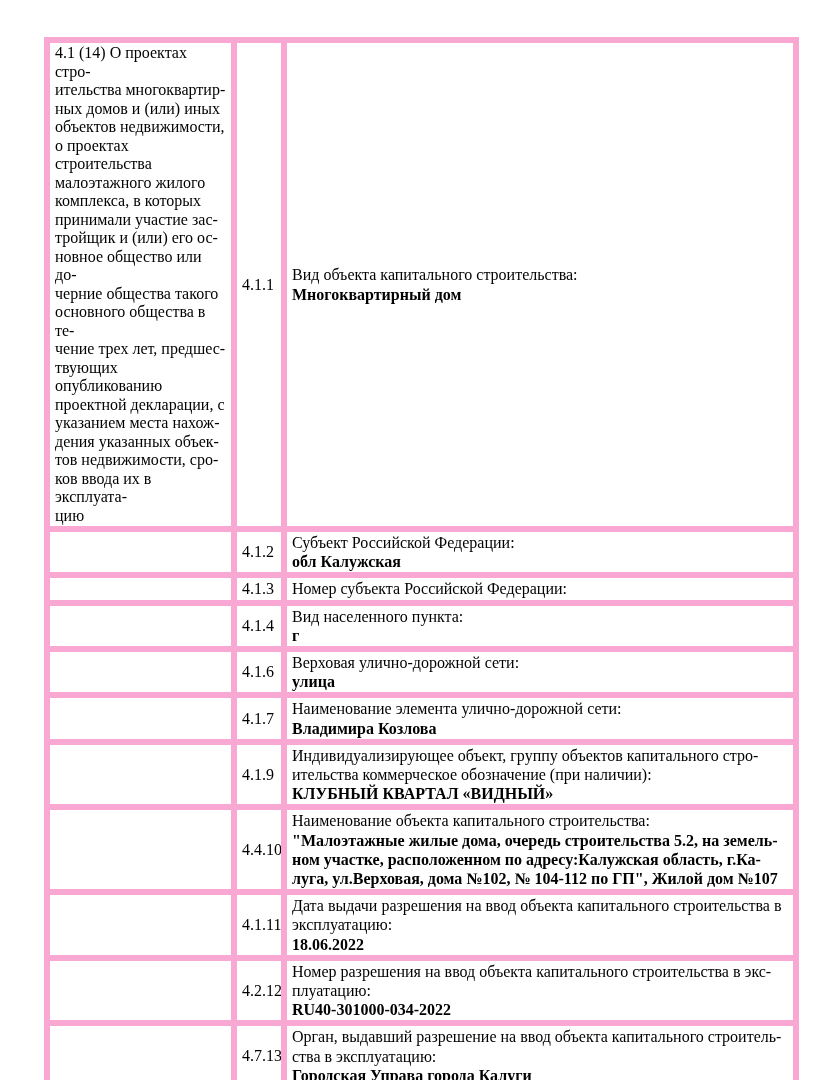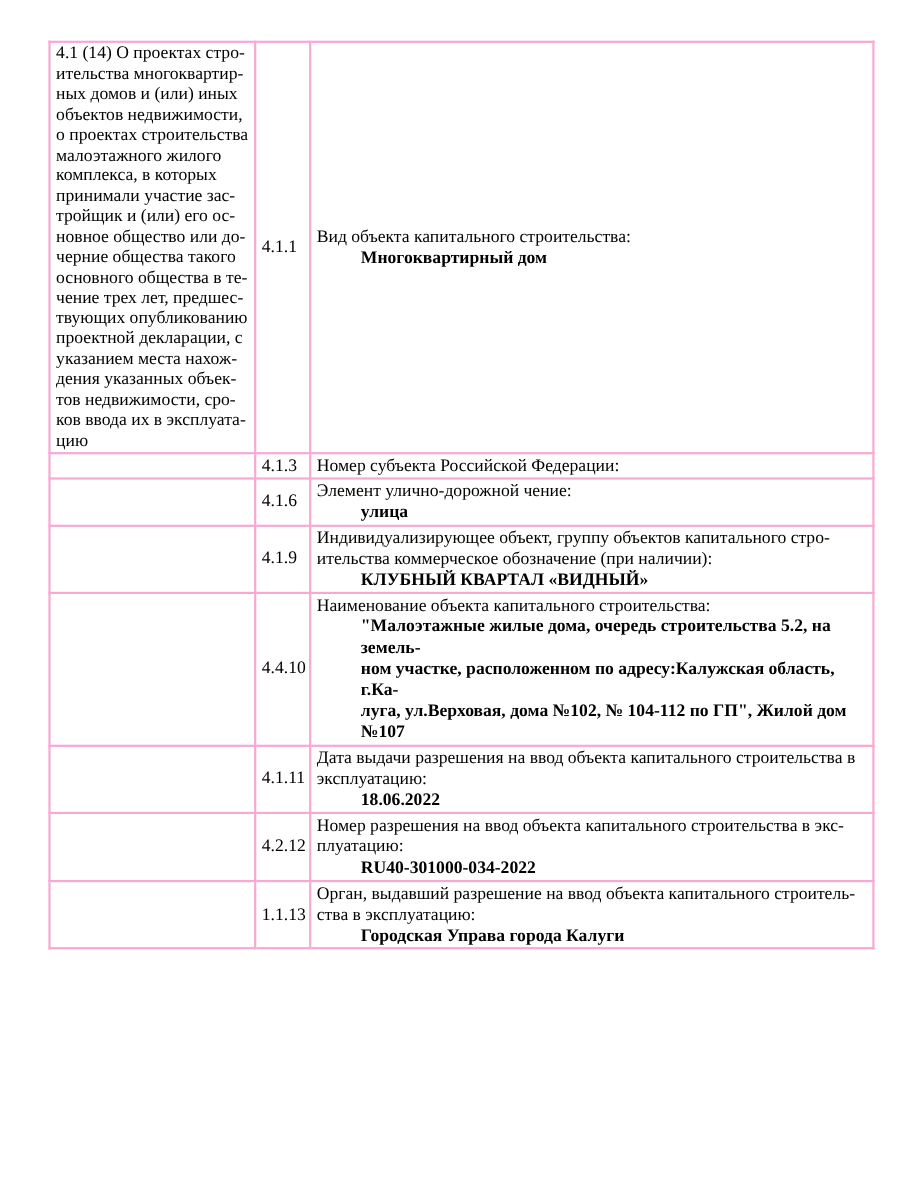--- a/index.html
+++ b/index.html
@@ -18,21 +18,21 @@
   }
   table.decl {
     position: absolute;
     left: 44px;
     top: 37px;
     width: 749px;
     border-collapse: collapse;
     table-layout: fixed;
   }
   table.decl td {
-    border: 2px solid #f9a8d4;
+    border: 6px solid #f9a8d4;
     vertical-align: middle;
     font-size: 16px;
     padding: 1px 5px;
     overflow: hidden;
   }
   td.c-desc {
     padding: 1px 2px 1px 3px;
     vertical-align: top;
   }
   .desc {
@@ -43,21 +43,20 @@
   td.c-num {
     padding: 0 2px 0 4px;
   }
   .lbl {
     white-space: pre-line;
     line-height: 19.2px;
   }
   .valline {
     white-space: pre-line;
     line-height: 19.2px;
-    margin-left: 40px;
   }
   .vb {
     font-weight: bold;
   }
 </style>
 </head>
 <body>
 
 <div class="page">
   <table class="decl">
@@ -93,45 +92,75 @@
         </td>
         <td class="c-num">
           <span>4.1.1</span>
         </td>
         <td class="c-val">
           <div class="lbl">Вид объекта капитального строительства:</div>
           <div class="valline"><span></span><span class="vb">Многоквартирный дом</span></div>
         </td>
       </tr>
 
+      <tr>
+        <td class="c-desc"></td>
+        <td class="c-num">
+          <span>4.1.2</span>
+        </td>
+        <td class="c-val">
+          <div class="lbl">Субъект Российской Федерации:</div>
+          <div class="valline"><span></span><span class="vb">обл Калужская</span></div>
+        </td>
+      </tr>
 
       <tr>
         <td class="c-desc"></td>
         <td class="c-num">
           <span>4.1.3</span>
         </td>
         <td class="c-val">
           <div class="lbl">Номер субъекта Российской Федерации:</div>
           <div class="valline"><span></span><span class="vb"></span></div>
         </td>
       </tr>
 
+      <tr>
+        <td class="c-desc"></td>
+        <td class="c-num">
+          <span>4.1.4</span>
+        </td>
+        <td class="c-val">
+          <div class="lbl">Вид населенного пункта:</div>
+          <div class="valline"><span></span><span class="vb">г</span></div>
+        </td>
+      </tr>
 
 
       <tr>
         <td class="c-desc"></td>
         <td class="c-num">
           <span>4.1.6</span>
         </td>
         <td class="c-val">
-          <div class="lbl">Элемент улично-дорожной чение:</div>
+          <div class="lbl">Верховая улично-дорожной сети:</div>
           <div class="valline"><span></span><span class="vb">улица</span></div>
         </td>
       </tr>
 
+      <tr>
+        <td class="c-desc"></td>
+        <td class="c-num">
+          <span>4.1.7</span>
+        </td>
+        <td class="c-val">
+          <div class="lbl">Наименование элемента улично-дорожной сети:</div>
+          <div class="valline"><span></span><span class="vb">Владимира Козлова</span></div>
+        </td>
+      </tr>
 
 
       <tr>
         <td class="c-desc"></td>
         <td class="c-num">
           <span>4.1.9</span>
         </td>
         <td class="c-val">
           <div class="lbl">Индивидуализирующее объект, группу объектов капитального стро-
 ительства коммерческое обозначение (при наличии):</div>
@@ -172,21 +201,21 @@
         <td class="c-val">
           <div class="lbl">Номер разрешения на ввод объекта капитального строительства в экс-
 плуатацию:</div>
           <div class="valline"><span></span><span class="vb">RU40-301000-034-2022</span></div>
         </td>
       </tr>
 
       <tr>
         <td class="c-desc"></td>
         <td class="c-num">
-          <span>1.1.13</span>
+          <span>4.7.13</span>
         </td>
         <td class="c-val">
           <div class="lbl">Орган, выдавший разрешение на ввод объекта капитального строитель-
 ства в эксплуатацию:</div>
           <div class="valline"><span></span><span class="vb">Городская Управа города Калуги</span></div>
         </td>
       </tr>
 
     </tbody>
   </table>

